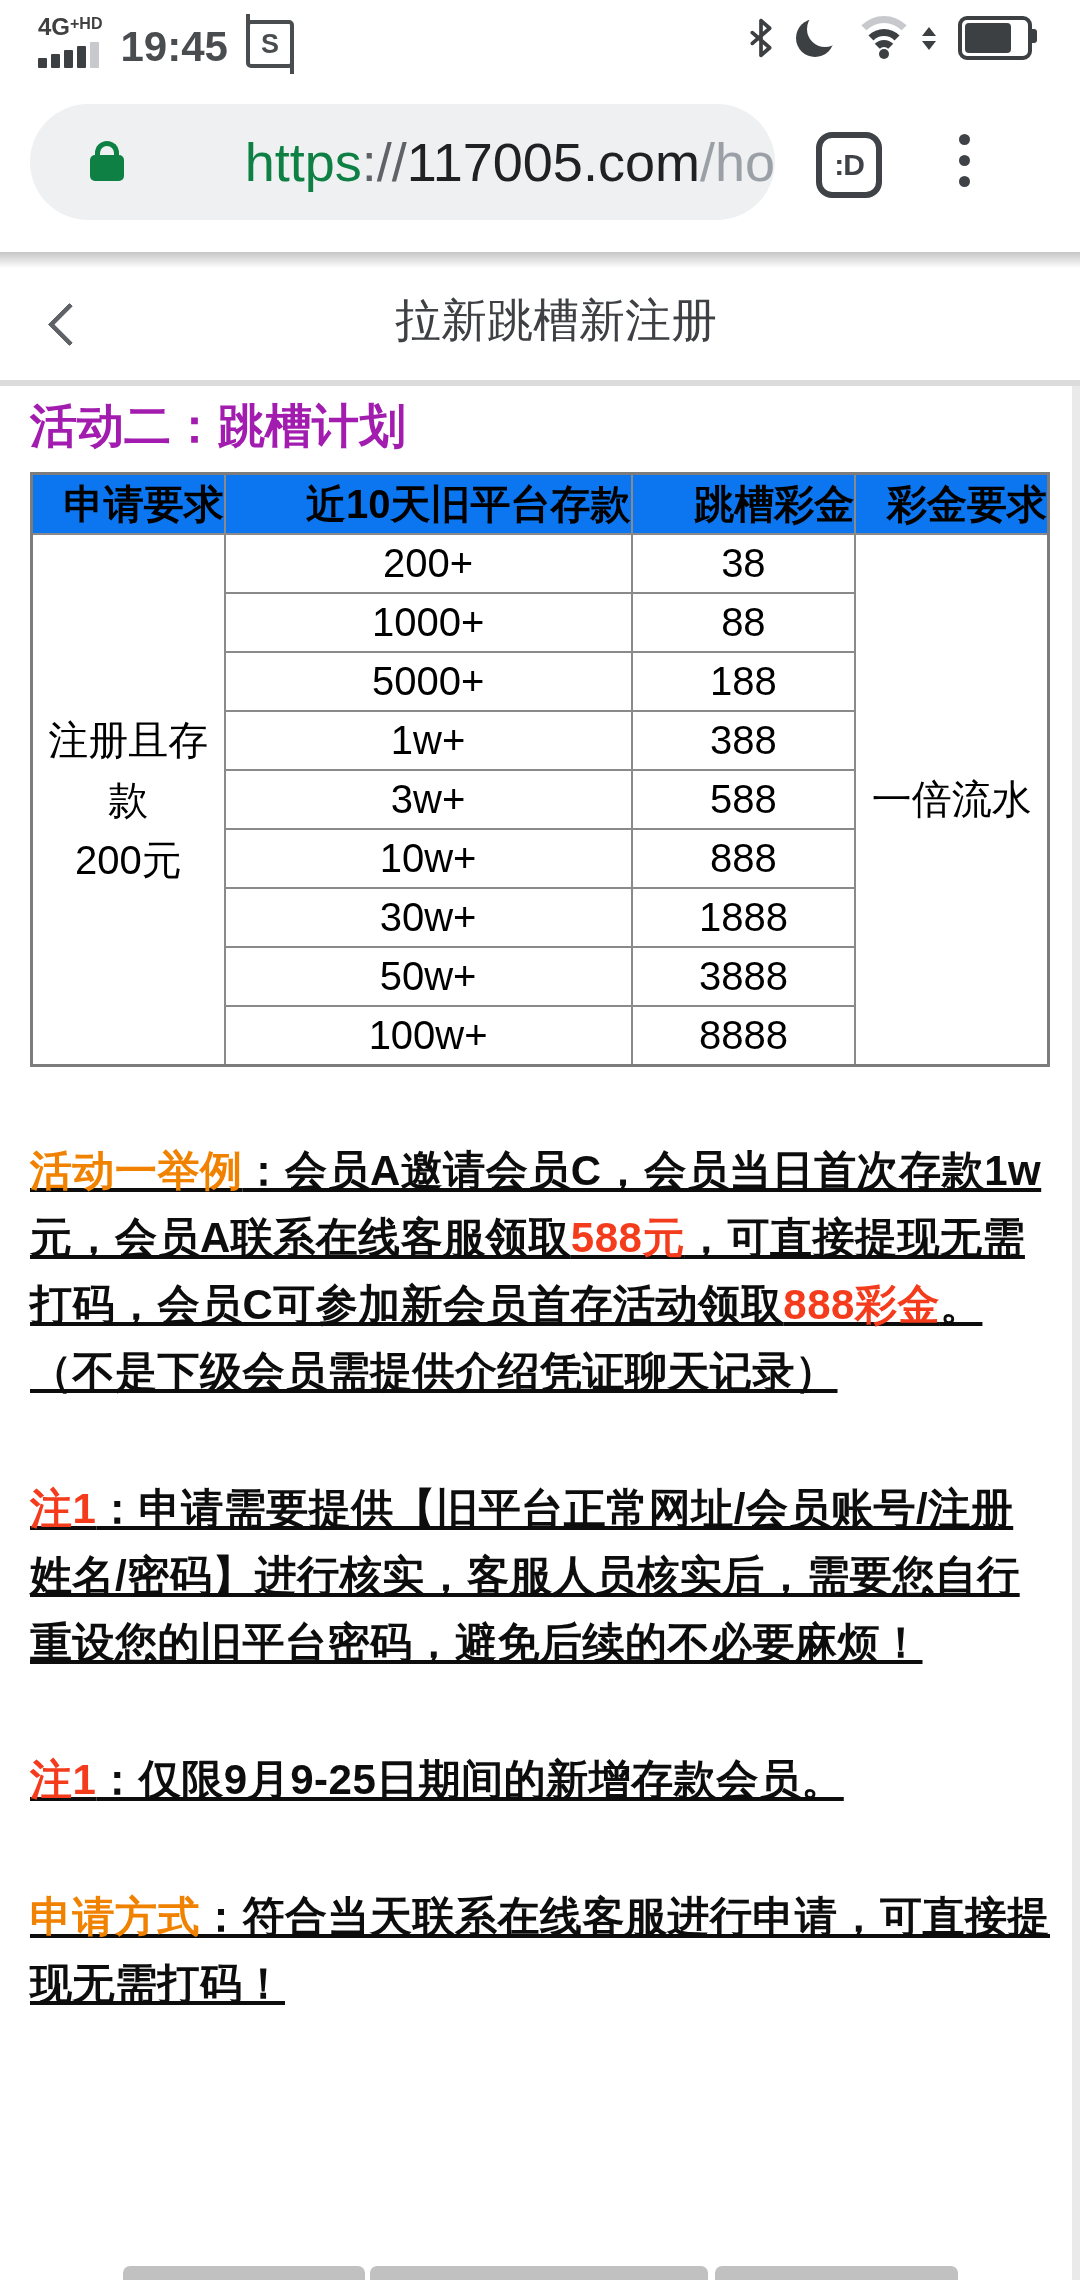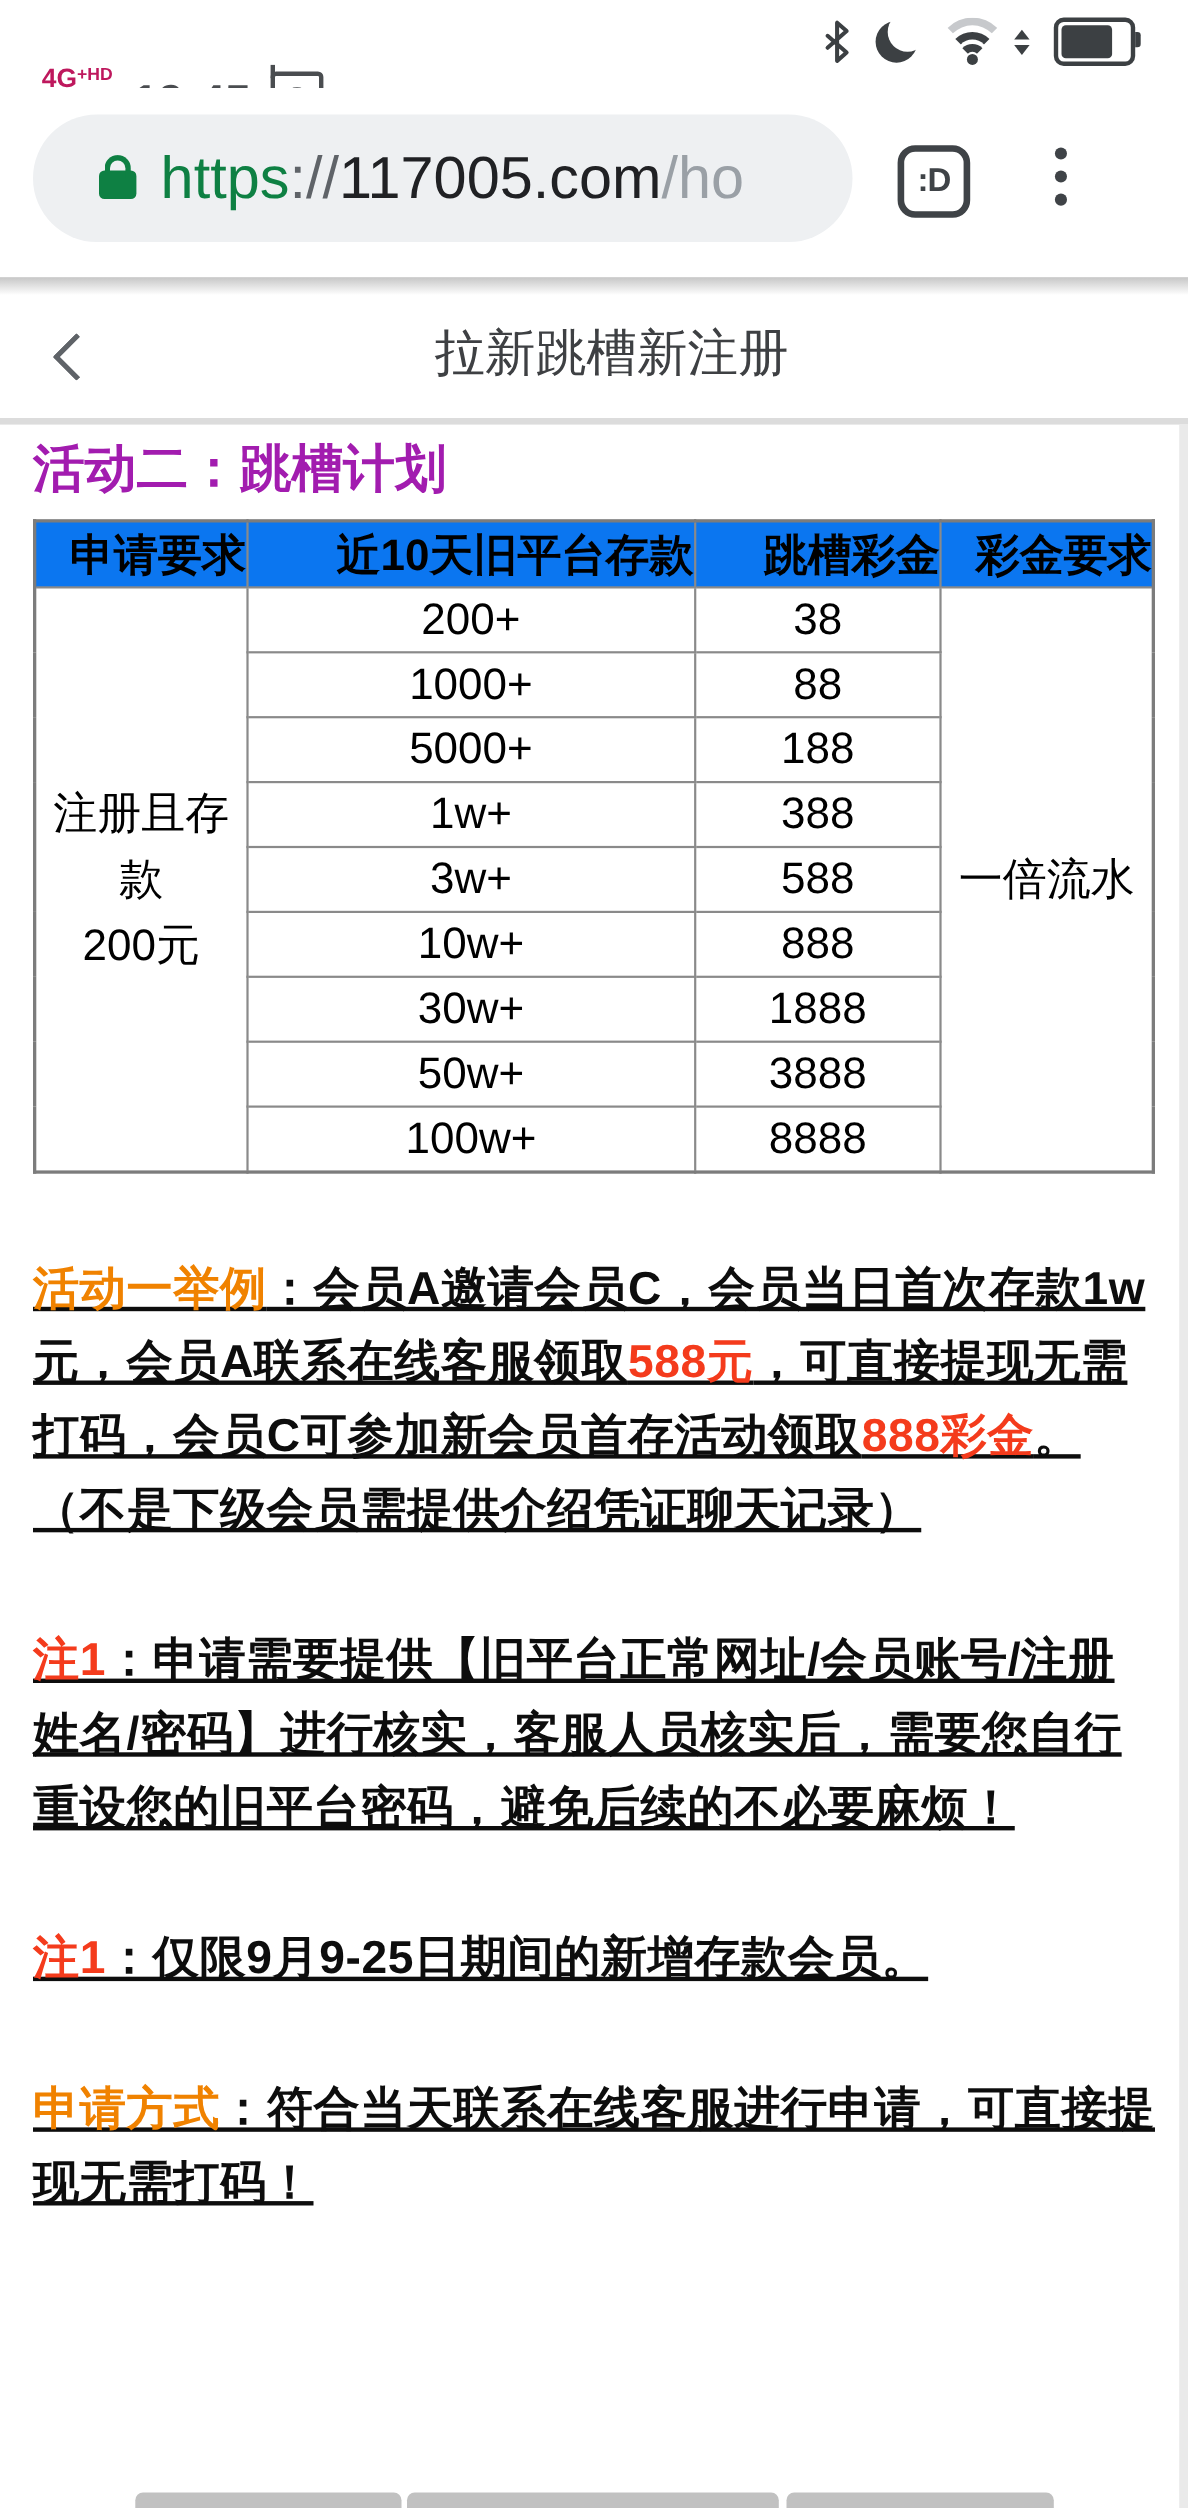--- a/index.html
+++ b/index.html
@@ -4,21 +4,21 @@
 <style>
   html,body{margin:0;padding:0;background:#ffffff;}
   .screen{
     position:relative;width:1080px;height:2280px;background:#ffffff;overflow:hidden;
     font-family:"Liberation Sans","DejaVu Sans",sans-serif;
   }
   
   .status-bar{position:absolute;top:0;left:0;right:0;height:80px;background:#fff;}
   .sb-left{position:absolute;left:38px;top:12px;display:flex;align-items:flex-end;gap:18px;}
   .net-group{display:flex;flex-direction:column;align-items:flex-start;}
-  .net-label{font-size:24px;font-weight:bold;color:#be185d;line-height:24px;letter-spacing:0;margin-top:45px;}
+  .net-label{font-size:24px;font-weight:bold;color:#404040;line-height:24px;letter-spacing:0;}
   .net-label sup{font-size:16px;font-weight:bold;vertical-align:6px;}
   .sig-bars{display:flex;align-items:flex-end;gap:4px;margin-top:3px;}
   .sig-bars i{display:block;width:9px;background:#3c4043;border-radius:1px;}
   .sig-bars i.b1{height:10px}.sig-bars i.b2{height:14px}.sig-bars i.b3{height:18px}.sig-bars i.b4{height:22px}
   .sig-bars i.b5{height:26px;background:#c7c9cc;}
   .sb-time{font-size:42px;font-weight:bold;color:#4a4d50;line-height:42px;margin-bottom:0;}
   .s-badge{position:relative;width:40px;height:40px;border:4px solid #4a4d50;border-radius:5px;
     display:flex;align-items:center;justify-content:center;font-size:27px;font-weight:bold;color:#4a4d50;margin-bottom:0;}
   .s-badge::before{content:"";position:absolute;left:-4px;top:-10px;width:4px;height:12px;background:#4a4d50;}
   .s-badge::after{content:"";position:absolute;right:-4px;bottom:-10px;width:4px;height:12px;background:#4a4d50;}
@@ -34,21 +34,21 @@
   .net-arrows{display:flex;flex-direction:column;gap:5px;margin-left:-12px;}
   .net-arrows i{display:block;width:0;height:0;border-left:7px solid transparent;border-right:7px solid transparent;}
   .net-arrows i.up{border-bottom:9px solid #3c4043;}
   .net-arrows i.dn{border-top:9px solid #3c4043;}
   .battery{position:relative;width:66px;height:36px;border:4px solid #3c4043;border-radius:9px;}
   .battery::after{content:"";position:absolute;right:-9px;top:9px;width:5px;height:14px;background:#3c4043;border-radius:0 3px 3px 0;}
   .battery i{position:absolute;left:3px;top:3px;bottom:3px;width:70%;background:#3c4043;border-radius:4px;}
   
   .url-row{position:absolute;top:80px;left:0;right:0;height:172px;background:#fff;}
   .url-pill{position:absolute;left:30px;top:24px;width:745px;height:116px;border-radius:58px;background:#eef0f2;
-    display:flex;align-items:center;padding:0 0 0 60px;box-sizing:border-box;}
+    display:flex;align-items:center;padding:0 0 0 60px;box-sizing:border-box;justify-content:space-between;}
   .lock{position:relative;width:34px;height:26px;background:#0e8043;border-radius:5px;margin-right:22px;margin-top:12px;flex:0 0 auto;}
   .lock::before{content:"";position:absolute;left:5px;top:-14px;width:14px;height:16px;border:5px solid #0e8043;border-bottom:none;border-radius:12px 12px 0 0;}
   .url-text{font-size:54px;white-space:nowrap;letter-spacing:0;}
   .u-scheme{color:#0e8043;}
   .u-sep{color:#5f6368;}
   .u-host{color:#202124;}
   .u-path{color:#9aa0a6;}
   .tab-badge{position:absolute;right:198px;top:52px;width:54px;height:54px;border:6px solid #3f4347;border-radius:16px;
     display:flex;align-items:center;justify-content:center;font-size:30px;font-weight:bold;color:#3f4347;letter-spacing:-1px;}
   .kebab{position:absolute;right:104px;top:48px;display:flex;flex-direction:column;gap:10px;padding:6px;}

